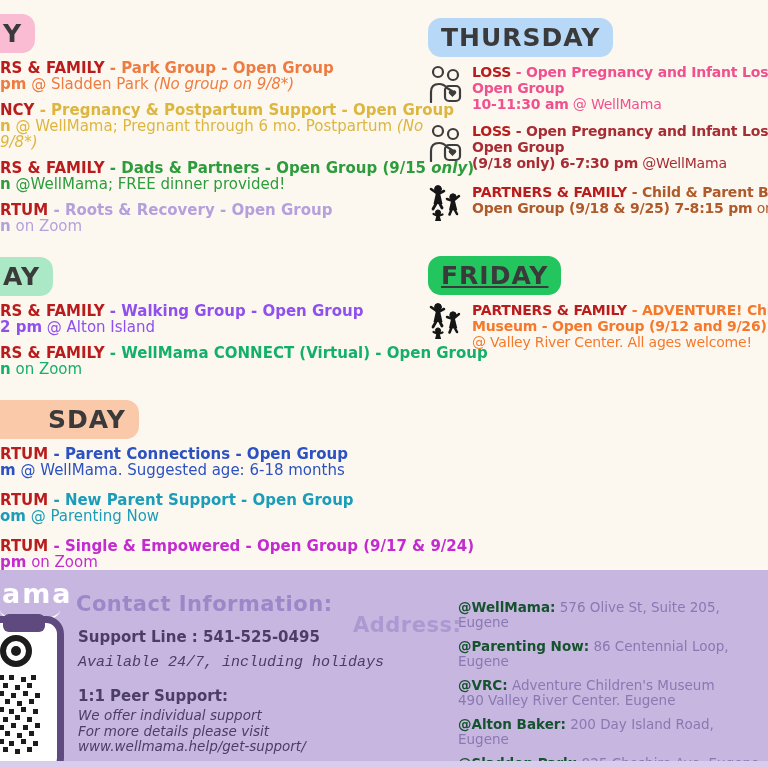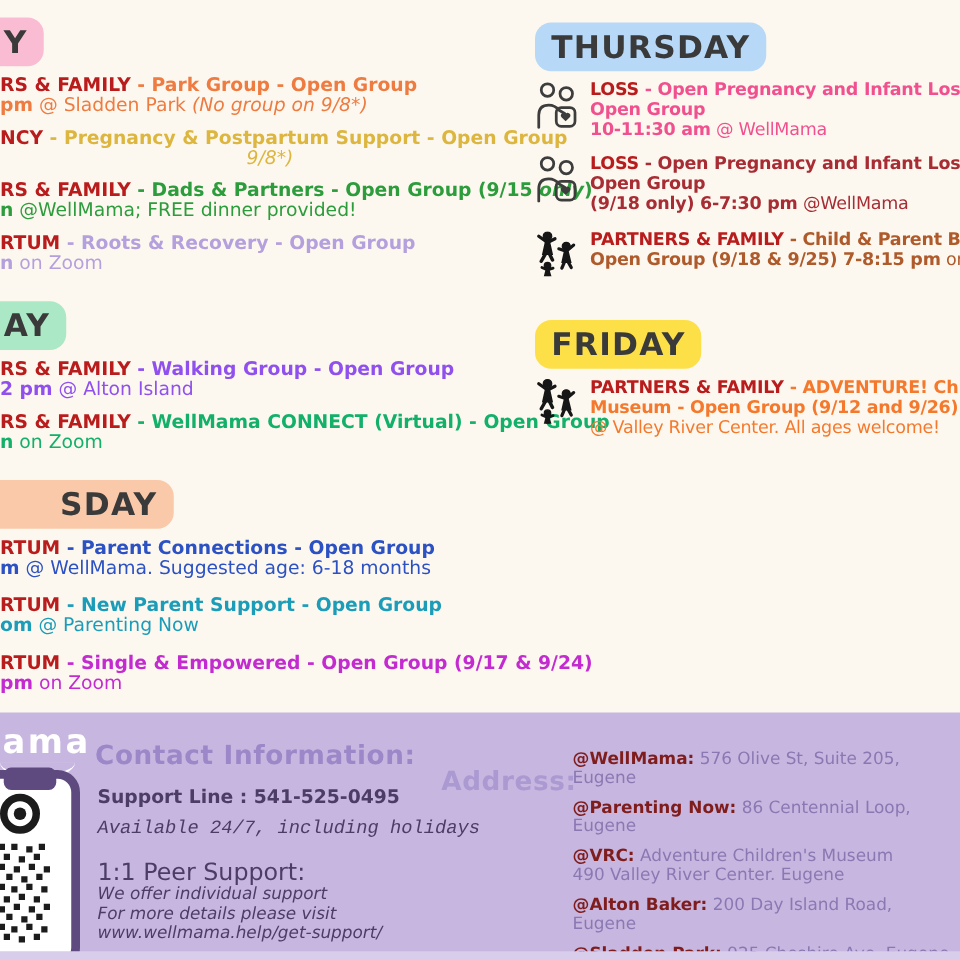--- a/index.html
+++ b/index.html
@@ -59,39 +59,40 @@
   }
   #qr-svg{position:absolute;left:0;top:2px;}
   .footer-heading{
     position:absolute;font-size:21px;font-weight:800;letter-spacing:0.5px;
     color:#9c88c8;
   }
   #contact-heading{left:76px;top:22px;}
   #address-heading{left:353px;top:43px;color:#ab99d2;}
   #support-line{position:absolute;left:78px;top:58px;font-size:15px;font-weight:bold;}
   #availability{position:absolute;left:78px;top:84px;font-size:15px;font-style:italic;font-family:Liberation Mono, monospace;}
-  #peer-heading{position:absolute;left:78px;top:117px;font-size:19px;font-weight:normal;}
+  #peer-heading{position:absolute;left:78px;top:117px;font-size:15px;font-weight:bold;}
   #peer-lines{position:absolute;left:78px;top:138px;font-size:13.5px;font-style:italic;line-height:15.5px;}
   #address-entries{position:absolute;left:458px;top:30px;font-size:13.5px;line-height:15px;}
   .address-entry{margin-bottom:9px;}
-  .address-entry .addr-label{font-weight:bold;color:#7f1d1d;}
+  .address-entry .addr-label{font-weight:bold;color:#14532d;}
   .address-entry .addr-value{color:#8a78b2;}
 </style>
 </head>
 <body>
 
 <div id="left-col">
     <div class="day-section" id="day-monday"><div class="badge cut" style="background: rgb(249, 188, 210);">Y</div><div class="event" style="color: rgb(238, 123, 64);">
         <div class="event-text">
           <div class="line"><span class="seg-prefix">RS &amp; FAMILY</span><span class="seg-bold"> - Park Group - Open Group</span></div>
           <div class="line"><span class="seg-bold">pm</span><span class="seg-regular"> @ Sladden Park </span><span class="seg-italic">(No group on 9/8*)</span></div>
         </div>
-      </div><div class="event" style="color: rgb(220, 182, 63); text-align: center;">
+      </div><div class="event" style="color: rgb(220, 182, 63);">
         <div class="event-text">
           <div class="line"><span class="seg-prefix">NCY</span><span class="seg-bold"> - Pregnancy &amp; Postpartum Support  - Open Group</span></div>
+          <div class="line"><span class="seg-bold">n</span><span class="seg-regular"> @ WellMama; Pregnant through 6 mo. Postpartum </span><span class="seg-italic">(No</span></div>
           <div class="line"><span class="seg-italic">9/8*)</span></div>
         </div>
       </div><div class="event" style="color: rgb(44, 156, 60);">
         <div class="event-text">
           <div class="line"><span class="seg-prefix">RS &amp; FAMILY</span><span class="seg-bold"> - Dads &amp; Partners - Open Group (9/15 </span><span class="seg-bolditalic">only</span><span class="seg-bold">)</span></div>
           <div class="line"><span class="seg-bold">n</span><span class="seg-regular"> @WellMama; FREE dinner provided!</span></div>
         </div>
       </div><div class="event" style="color: rgb(181, 160, 222);">
         <div class="event-text">
           <div class="line"><span class="seg-prefix">RTUM</span><span class="seg-bold"> - Roots &amp; Recovery - Open Group</span></div>
@@ -176,21 +177,21 @@
             <path d="M10 30.5 l-1.4 5.5 3 0 z" stroke-width="3"></path>
             <path d="M10 31 L5.5 29" stroke-width="2.2" fill="none"></path>
             <path d="M10 31 L14.5 29.5" stroke-width="2.2" fill="none"></path>
           </svg>
         </span>
         <div class="event-text">
           <div class="line"><span class="seg-prefix">PARTNERS &amp; FAMILY</span><span class="seg-bold"> - Child &amp; Parent Bedtime -</span></div>
           <div class="line"><span class="seg-bold">Open Group (9/18 &amp; 9/25) 7-8:15 pm</span><span class="seg-regular"> on Zoom</span></div>
         </div>
       </div></div>
-    <div class="day-section" id="day-friday"><div class="badge" style="background: #fde047;">FRIDAY</div><div class="event with-icon" style="color: rgb(245, 121, 44);">
+    <div class="day-section" id="day-friday"><div class="badge" style="background: #22c55e; text-decoration: underline;">FRIDAY</div><div class="event with-icon" style="color: rgb(245, 121, 44);">
         <span class="icon">
           <svg width="34" height="36" viewBox="0 0 34 36" fill="#161616" stroke="#161616" stroke-linecap="round">
             <circle cx="10" cy="4" r="3.4"></circle>
             <path d="M10 8 l-2 9 4 0 z" stroke-width="4"></path>
             <path d="M10 9 L3 4" stroke-width="2.6" fill="none"></path>
             <path d="M10 9 L16 6" stroke-width="2.6" fill="none"></path>
             <path d="M9 17 L5 24" stroke-width="2.8" fill="none"></path>
             <path d="M11 17 L14 23" stroke-width="2.8" fill="none"></path>
             <circle cx="25" cy="12" r="3.2"></circle>
             <path d="M25 15.5 l-1.8 8 3.8 0 z" stroke-width="3.6"></path>

